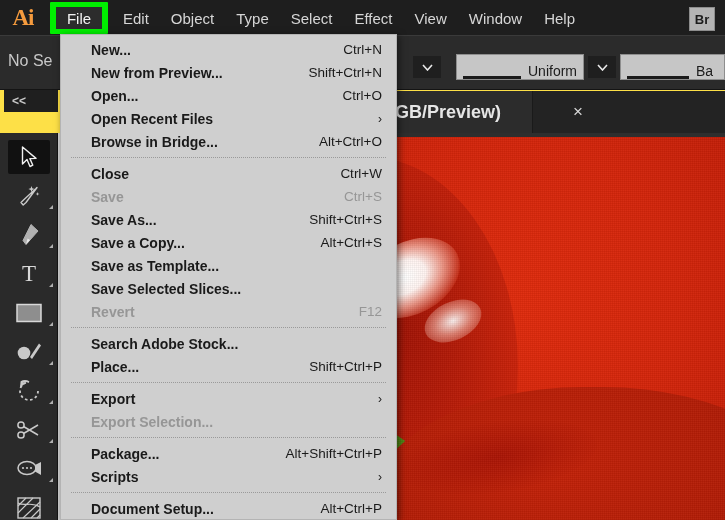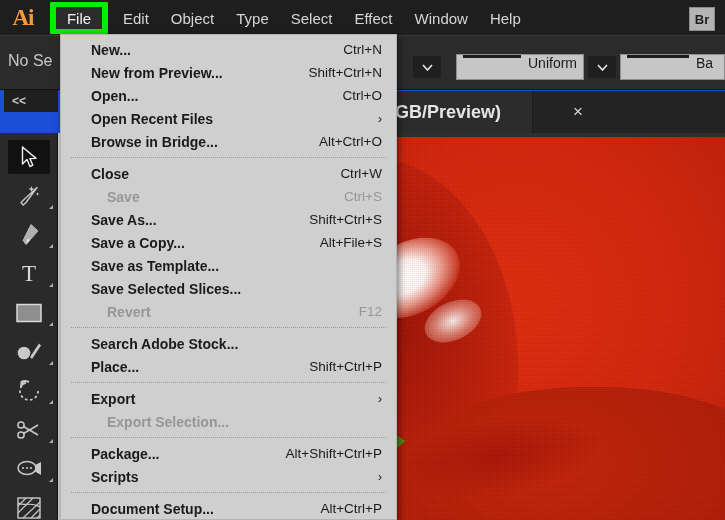--- a/index.html
+++ b/index.html
@@ -5,21 +5,21 @@
   * { box-sizing: border-box; margin: 0; padding: 0; }
   html, body {
     width: 725px; height: 520px;
     overflow: hidden;
     background: #1c1c1c;
     font-family: "Liberation Sans", sans-serif;
   }
   #app {
     position: relative;
     width: 725px; height: 520px;
-    background: #1d4ed8;
+    background: #fde047;
     padding-left: 8px;
   }
 
   
   .menubar {
     position: absolute; top: 0; left: 0;
     width: 725px; height: 36px;
     background: #1e1e1e;
     display: flex; align-items: center;
   }
@@ -96,21 +96,21 @@
     display: flex; align-items: center; justify-content: center;
     color: #e8e8e8; font-size: 11px;
   }
   #chev-a { left: 413px; }
   #chev-b { left: 588px; }
   .stroke-select {
     position: absolute; top: 54px;
     height: 26px;
     background: #c6c6c6;
     border: 1px solid #8e8e8e;
-    display: flex; align-items: flex-start;
+    display: flex; align-items: flex-end;
     padding: 0 6px;
     color: #1b1b1b; font-size: 14px;
   }
   #stroke-uniform { left: 456px; width: 128px; }
   #stroke-basic { left: 620px; width: 105px; }
   .stroke-line {
     display: inline-block;
     width: 62px; height: 3px;
     background: #1b1b1b;
     margin-right: 7px;
@@ -285,21 +285,21 @@
     font-size: 14px;
   }
   .mi {
     position: relative;
     display: flex; align-items: center;
     height: 23px;
     padding: 0 14px 0 30px;
     color: #1a1a1a;
     white-space: nowrap;
   }
-  .mi.disabled { color: #969696; margin-left: 16px; }
+  .mi.disabled { color: #969696; }
   .mi .label { flex: 1; font-weight: bold; }
   .mi .accel {
     color: #1a1a1a; font-size: 13.5px;
     margin-left: 20px;
   }
   .mi.disabled .accel { color: #969696; }
   .mi .arrow { font-size: 12px; color: #1a1a1a; }
   .sep {
     height: 1px; margin: 4px 10px 4px 10px;
     border-top: 1px dotted #9a9a9a;
@@ -316,20 +316,21 @@
     <div class="menu-item highlighted-wrap">
       <div class="green-box"></div>
       <div class="menu-item-file">File</div>
     </div>
 
     <div class="menu-item">Edit</div>
     <div class="menu-item">Object</div>
     <div class="menu-item">Type</div>
     <div class="menu-item">Select</div>
     <div class="menu-item">Effect</div>
+    <div class="menu-item">View</div>
     <div class="menu-item">Window</div>
     <div class="menu-item">Help</div>
 
     <div class="br-button">Br</div>
   </div>
 
   <div class="controlbar">
     <div class="no-selection">No Se</div>
   </div>
 
@@ -515,21 +516,21 @@
       <div class="mi disabled">
         <span class="label">Save</span>
         <span class="accel">Ctrl+S</span>
       </div>
       <div class="mi">
         <span class="label">Save As...</span>
         <span class="accel">Shift+Ctrl+S</span>
       </div>
       <div class="mi">
         <span class="label">Save a Copy...</span>
-        <span class="accel">Alt+File+S</span>
+        <span class="accel">Alt+Ctrl+S</span>
       </div>
       <div class="mi">
         <span class="label">Save as Template...</span>
       </div>
       <div class="mi">
         <span class="label">Save Selected Slices...</span>
       </div>
       <div class="mi disabled">
         <span class="label">Revert</span>
         <span class="accel">F12</span>

